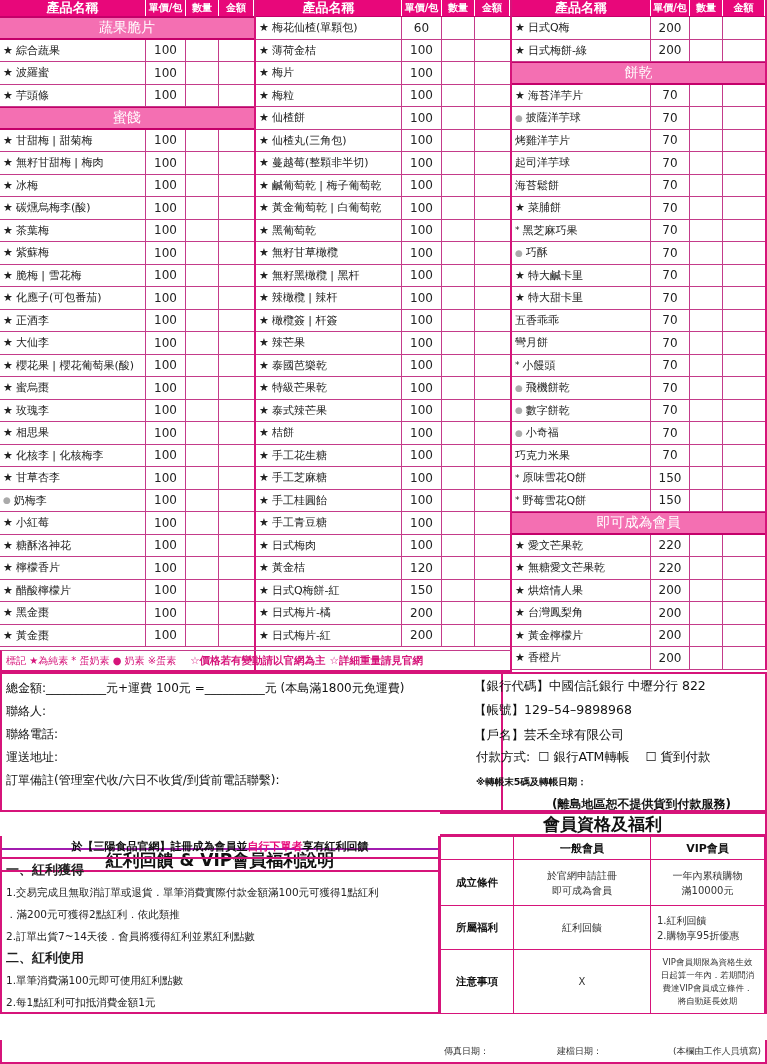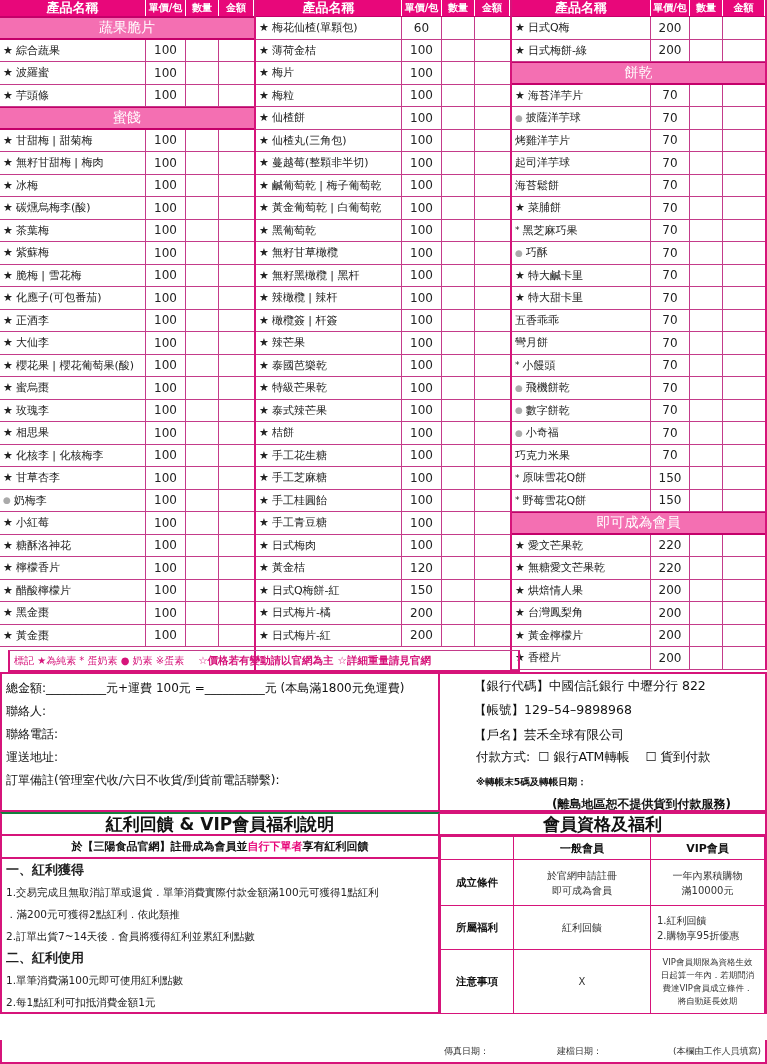--- a/index.html
+++ b/index.html
@@ -18,24 +18,24 @@
   .head .cell { justify-content: center; font-size: 10px; border-right: 1.5px solid #fff; }
   .head .cell.c-name { font-size: 13px; }
   .c-name { padding-left: 3px; }
   .col1 .c-name, .col2 .c-name { width: 146px; }
   .col3 .c-name { width: 139px; }
   .c-price { width: 40px; justify-content: center; font-size: 12px; }
   .c-qty { width: 33px; }
   .c-amt { flex: 1; }
   .col3 .c-price { width: 39px; }
   .head .c-name { padding-left: 0; justify-content: center; }
-  .legend { position: absolute; left: 0; top: 650px; width: 512px; height: 22px; border: 2px solid #d6147a; border-top: 1.5px solid #c43b8a; display: flex; align-items: center; padding-left: 4px; font-size: 10px; color: #d6147a; white-space: nowrap; margin-left: 8px; }
+  .legend { position: absolute; left: 0; top: 650px; width: 512px; height: 22px; border: 2px solid #d6147a; border-top: 1.5px solid #c43b8a; display: flex; align-items: center; padding-left: 4px; font-size: 10px; color: #d6147a; white-space: nowrap; }
   .legend .bold { font-weight: bold; font-size: 10.5px; margin-left: 14px; }
   .legend .star2 { margin-left: 4px; }
-  .info-left { position: absolute; left: 0; top: 672px; width: 440px; height: 140px; border: 2px solid #d6147a; padding: 3px 4px; font-size: 12px; color: #111; }
+  .info-left { position: absolute; left: 0; top: 672px; width: 503px; height: 140px; border: 2px solid #d6147a; padding: 3px 4px; font-size: 12px; color: #111; }
   .info-left div { height: 23px; line-height: 23px; }
   .info-right { position: absolute; left: 440px; top: 672px; width: 327px; height: 140px; border: 2px solid #d6147a; border-left: none; font-size: 12px; color: #111; }
   .info-right .ln { position: absolute; white-space: nowrap; }
   .sec-title { position: absolute; height: 24px; border: 2px solid #d6147a; border-top: none; display: flex; align-items: center; justify-content: center; font-size: 17px; font-weight: bold; color: #111; }
   .sub-title { position: absolute; left: 0; top: 836px; width: 440px; height: 23px; border: 2px solid #d6147a; border-top: none; display: flex; align-items: center; justify-content: center; font-size: 11px; font-weight: bold; color: #111; }
   .sub-title .pink { color: #e8077a; }
   .benefit-left { position: absolute; left: 0; top: 859px; width: 440px; height: 155px; border: 2px solid #d6147a; border-top: none; padding: 0 4px; font-size: 10.5px; color: #222; }
   .benefit-left .h { font-size: 13px; font-weight: bold; height: 22px; line-height: 22px; }
   .benefit-left .p { height: 22px; line-height: 22px; }
   .vip { position: absolute; left: 440px; top: 836px; width: 327px; height: 178px; border-right: 2px solid #d6147a; }
@@ -834,21 +834,21 @@
       <span>付款方式:</span>
       <span style="margin-left:4px;">☐</span>
       <span>銀行ATM轉帳</span>
       <span style="margin-left:12px;">☐</span>
       <span>貨到付款</span>
     </div>
     <div class="ln" style="left:36px;top:102px;font-size:9.5px;font-weight:bold;">※轉帳末5碼及轉帳日期：</div>
     <div class="ln" style="left:112px;top:122px;font-size:12px;font-weight:bold;">(離島地區恕不提供貨到付款服務)</div>
   </div>
 
-  <div class="sec-title" style="left:0;top:812px;width:440px;border-top:2px solid #15803d;">紅利回饋 &amp; VIP會員福利說明</div>
+  <div class="sec-title" style="left:0;top:848px;width:440px;border-top:2px solid #a21caf;">紅利回饋 &amp; VIP會員福利說明</div>
   <div class="sec-title" style="left:440px;top:812px;width:327px;border-left:none;border-top:2px solid #d6147a;">會員資格及福利</div>
 
   <div class="sub-title">
     <span>於【三陽食品官網】註冊成為會員並</span>
       <span class="pink">自行下單者</span>
       <span>享有紅利回饋</span>
   </div>
 
   <div class="benefit-left">
     <div class="h">一、紅利獲得</div>

